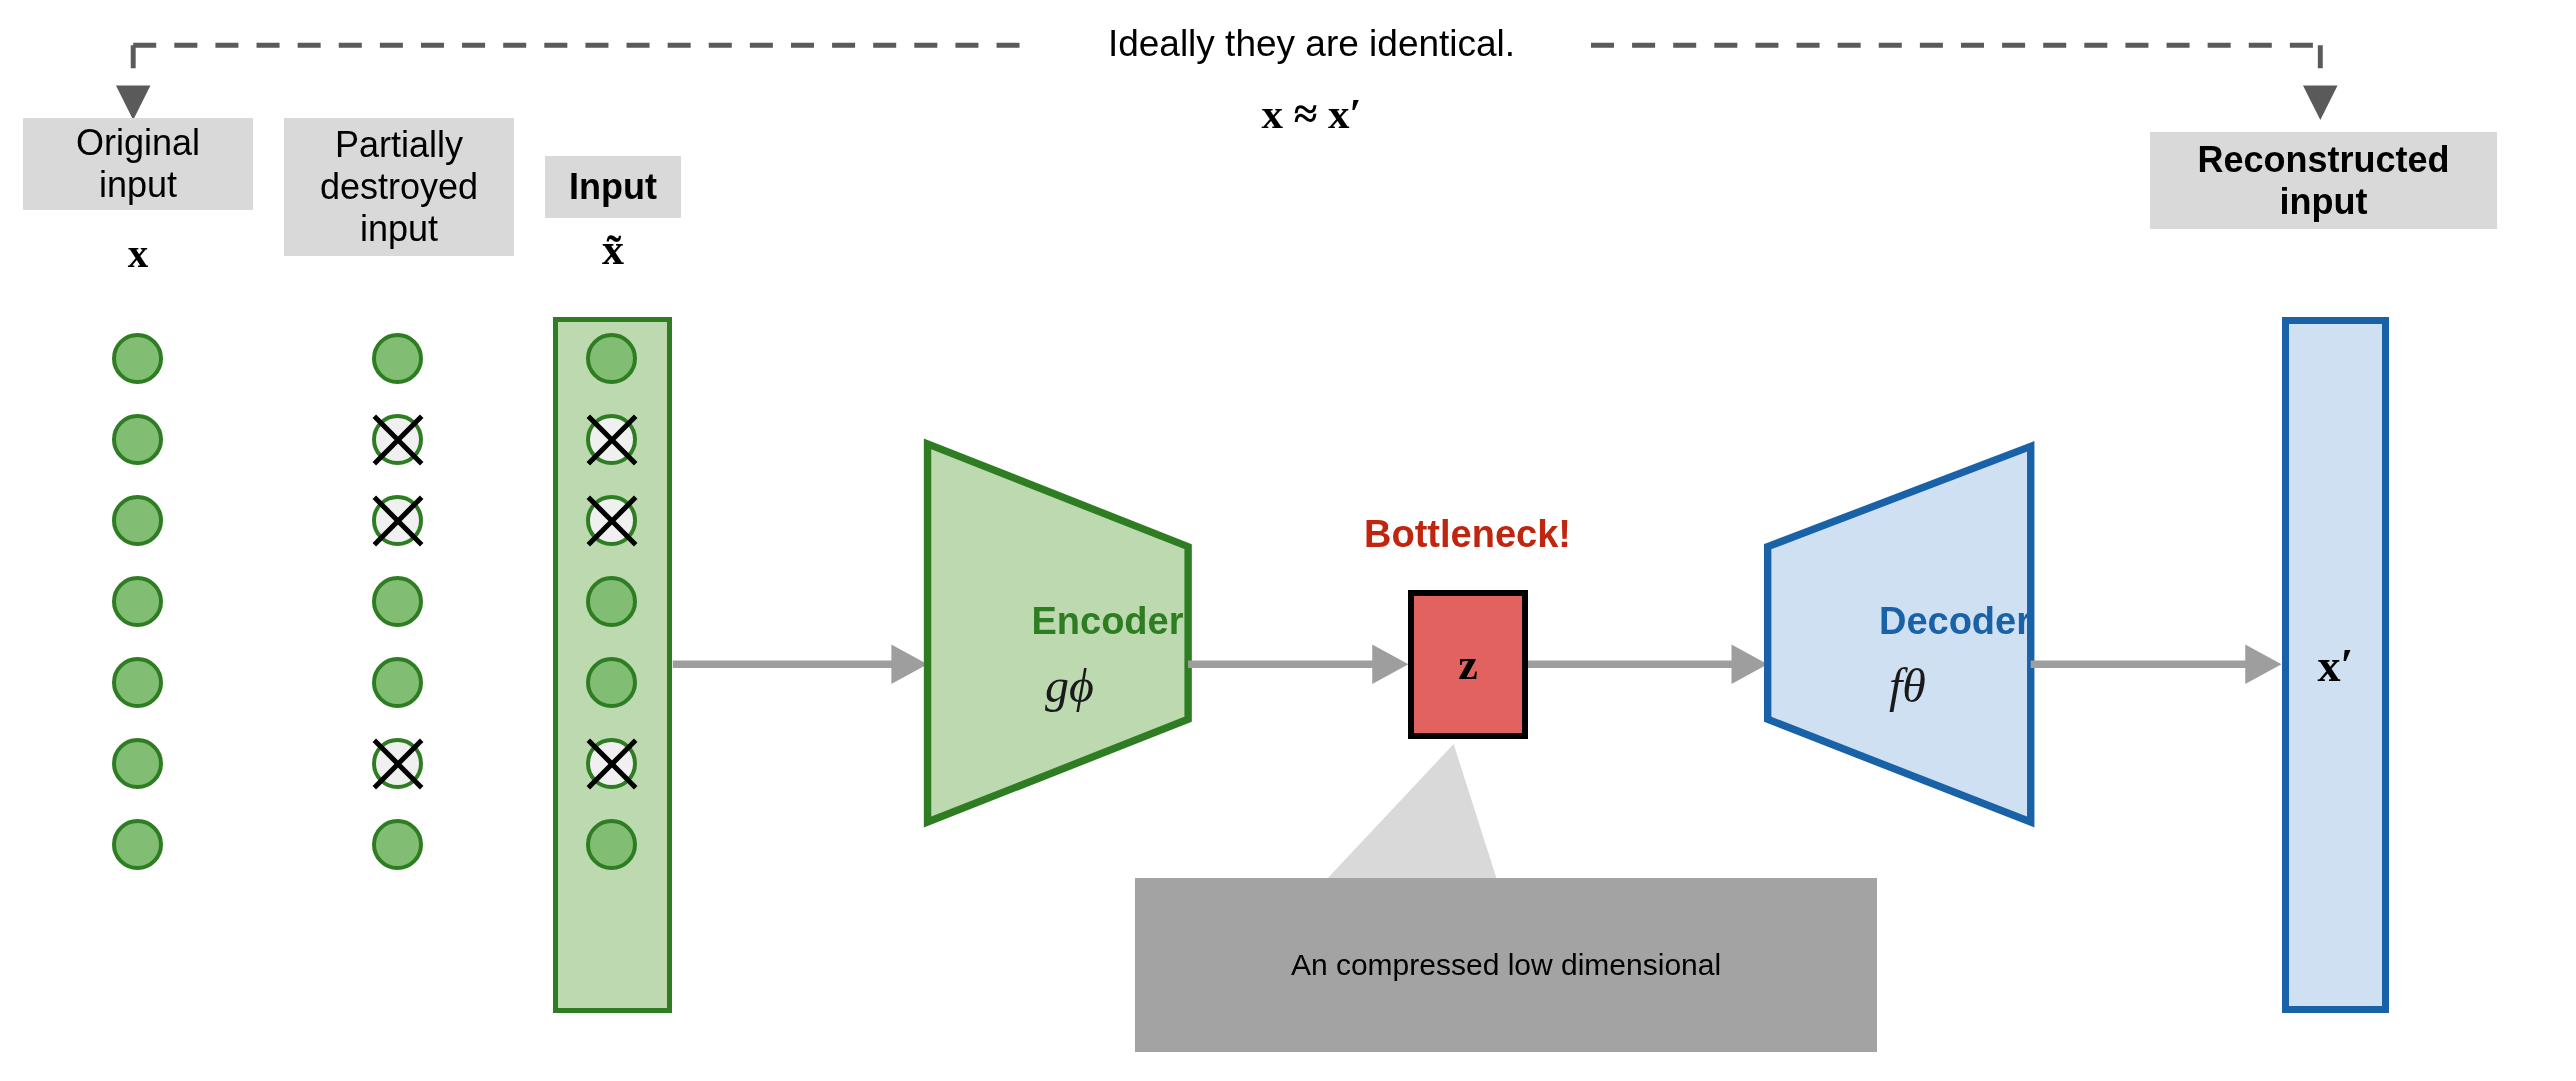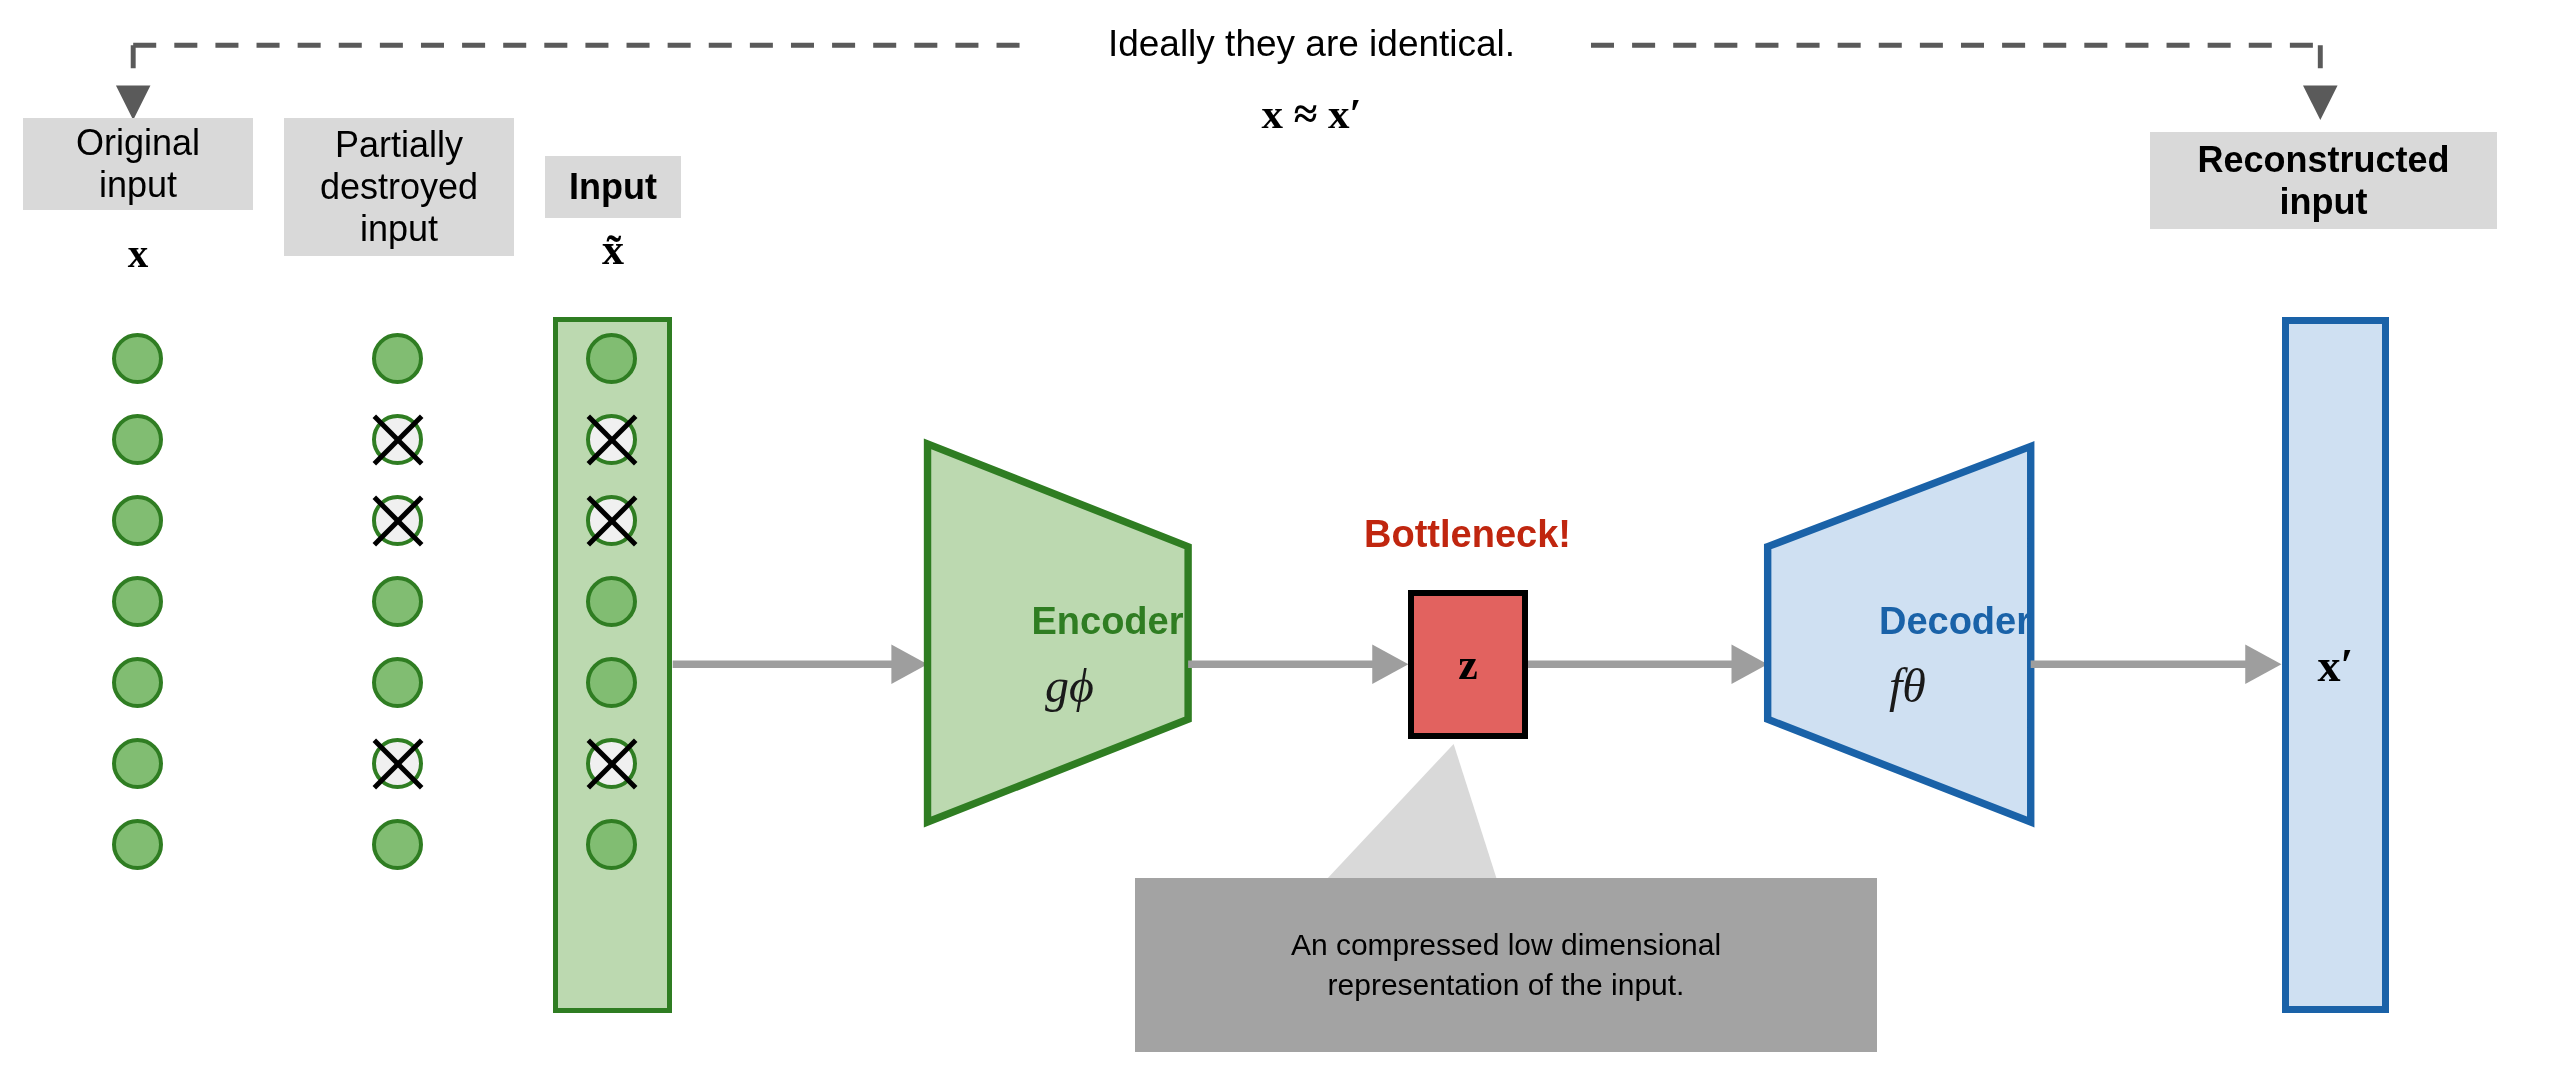--- a/index.html
+++ b/index.html
@@ -201,21 +201,20 @@
   <div class="abs zbox" style="left:1408px;top:590px;width:120px;height:149px;">
     <span class="zlabel">z</span>
   </div>
 
   <div class="abs shapetitle dec-text" style="left:1784px;top:600px;width:247px;text-align:right;">Decoder</div>
   <div class="abs shapesub" style="left:1784px;top:658px;width:247px;">fθ</div>
 
   <div class="abs callout" style="left:1135px;top:878px;width:742px;height:174px;">
     <div>
       <div>An compressed low dimensional</div>
-      <div>representation of the input.</div>
     </div>
   </div>
 
   <div class="abs outbox" style="left:2282px;top:317px;width:107px;height:696px;">
     <span class="outlabel">x′</span>
   </div>
 
 </div>
 
 

